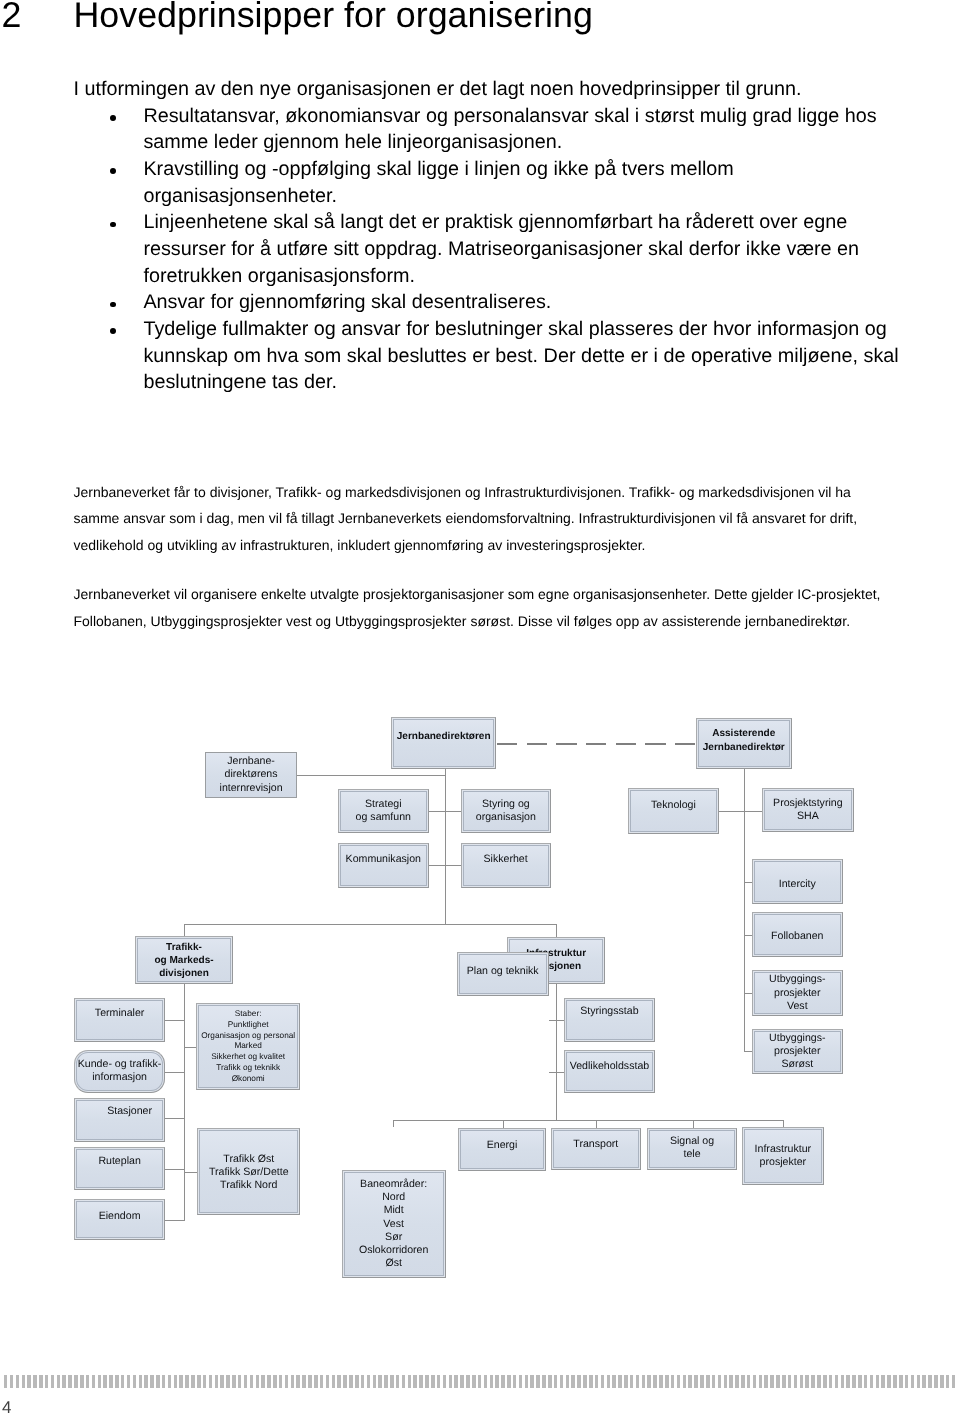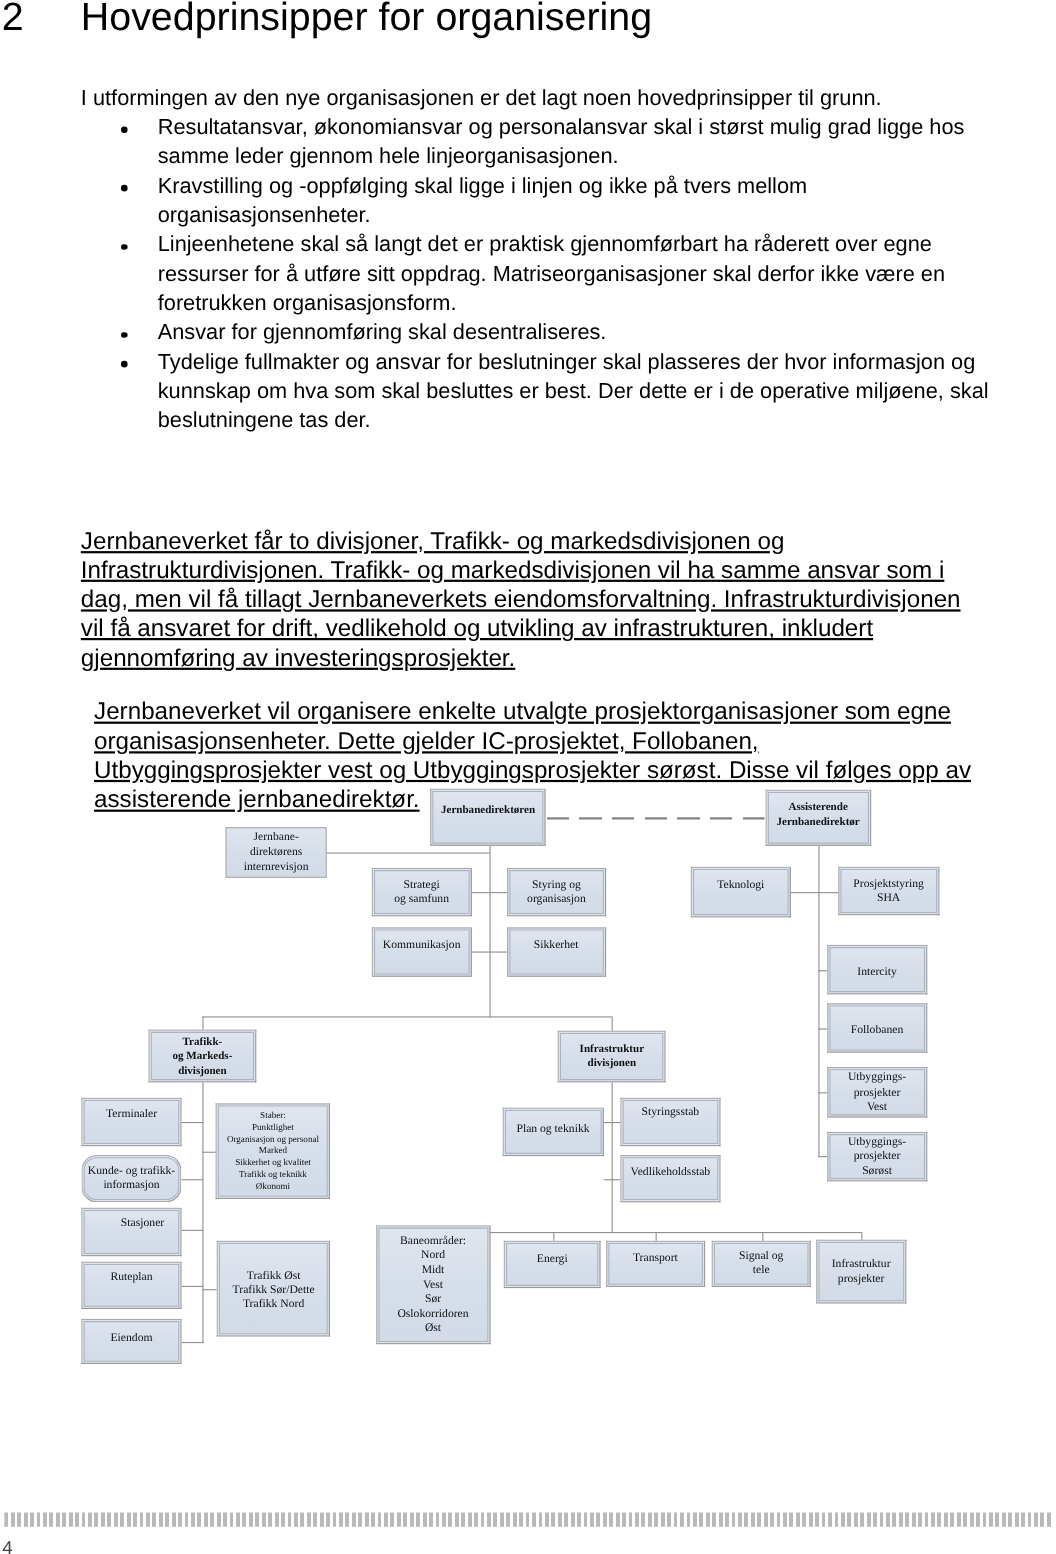--- a/index.html
+++ b/index.html
@@ -12,31 +12,31 @@
   .heading{position:absolute;left:0;top:0;width:900px;height:46px;}
   .heading .num{position:absolute;left:1.5px;top:-4.8px;font-size:35.8px;line-height:40px;}
   .heading .txt{position:absolute;left:73.5px;top:-4.8px;font-size:35.8px;line-height:40px;white-space:nowrap;}
 
   
   .body-text{position:absolute;left:73.5px;top:76px;width:841px;font-size:19.8px;line-height:26.65px;}
   .intro{margin:0 0 0 0;}
   ul.bullets{list-style:none;margin:0;padding:0;}
   ul.bullets li{position:relative;padding-left:69.9px;margin:0;}
   ul.bullets li .dot{position:absolute;left:36.3px;top:12.3px;width:5.9px;height:5.9px;border-radius:50%;background:#000;}
-  .paras{position:absolute;left:73.5px;top:478.5px;width:822px;font-size:22px;line-height:26.65px;text-decoration:underline;}
+  .paras{position:absolute;left:73.5px;top:478.5px;width:822px;font-size:14px;line-height:26.65px;}
   .paras p{margin:0;}
-  .paras p + p{margin-top:22.4px;margin-left:12px;}
+  .paras p + p{margin-top:22.4px;}
 
   
   .footer-rule{position:absolute;left:4.4px;top:1374.5px;width:952px;height:13.5px;
        background:repeating-linear-gradient(to right,#b9b9b9 0,#b9b9b9 3.5px,#ffffff 3.5px,#ffffff 5.85px);}
   .pagenum{position:absolute;left:2px;top:1398.5px;font-size:17px;line-height:18px;color:#404040;}
 
   
-  .chart{position:absolute;left:0;top:0;width:960px;height:1043px;font-family:Liberation Serif, serif;}
+  .chart{position:absolute;left:0;top:0;width:960px;height:1043px;}
   .box{position:absolute;box-sizing:border-box;
        background:linear-gradient(180deg,#e0e6f0 0%,#d6dee9 50%,#d2dae6 100%);
        display:flex;align-items:center;justify-content:center;text-align:center;
        font-size:10.6px;line-height:13.1px;color:#0d0f12;}
   .box.single{border:1px solid #9a9da0;}
   .box.dbl{border:1px solid #a9abad;border-right-color:#96989a;border-bottom-color:#96989a;
            box-shadow:inset 0 0 0 1px #dfe4ec, inset 0 0 0 2px #aab3c0;}
   .box.b{font-weight:bold;font-size:10.05px;}
   .box.small{font-size:8.25px;line-height:10.9px;}
   .bt{width:100%;}
@@ -228,36 +228,36 @@
           <div>Eiendom</div>
         </div>
       </div>
       <div class="box dbl" style="left: 197.2px; top: 1127.9px; width: 103.1px; height: 86.8px;">
         <div class="bt" style="transform: translateY(1.3px);">
           <div>Trafikk Øst</div>
           <div>Trafikk Sør/Dette</div>
           <div>Trafikk Nord</div>
         </div>
       </div>
-      <div class="box dbl" style="left: 456.7px; top: 1007px; width: 92.1px; height: 43.8px;">
+      <div class="box dbl" style="left: 456.7px; top: 952px; width: 92.1px; height: 43.8px;">
         <div class="bt" style="transform: translateY(-2.2px);">
           <div>Plan og teknikk</div>
         </div>
       </div>
       <div class="box dbl" style="left: 564.1px; top: 997.7px; width: 90.7px; height: 44.3px;">
         <div class="bt" style="transform: translateY(-8.2px);">
           <div>Styringsstab</div>
         </div>
       </div>
       <div class="box dbl" style="left: 564.1px; top: 1049.8px; width: 90.7px; height: 43.3px;">
         <div class="bt" style="transform: translateY(-5.5px);">
           <div>Vedlikeholdsstab</div>
         </div>
       </div>
-      <div class="box dbl" style="left: 341.5px; top: 1114px; width: 104.3px; height: 108.2px;">
+      <div class="box dbl" style="left: 341.5px; top: 1170px; width: 104.3px; height: 108.2px;">
         <div class="bt">
           <div>Baneområder:</div>
           <div>Nord</div>
           <div>Midt</div>
           <div>Vest</div>
           <div>Sør</div>
           <div>Oslokorridoren</div>
           <div>Øst</div>
         </div>
       </div>

